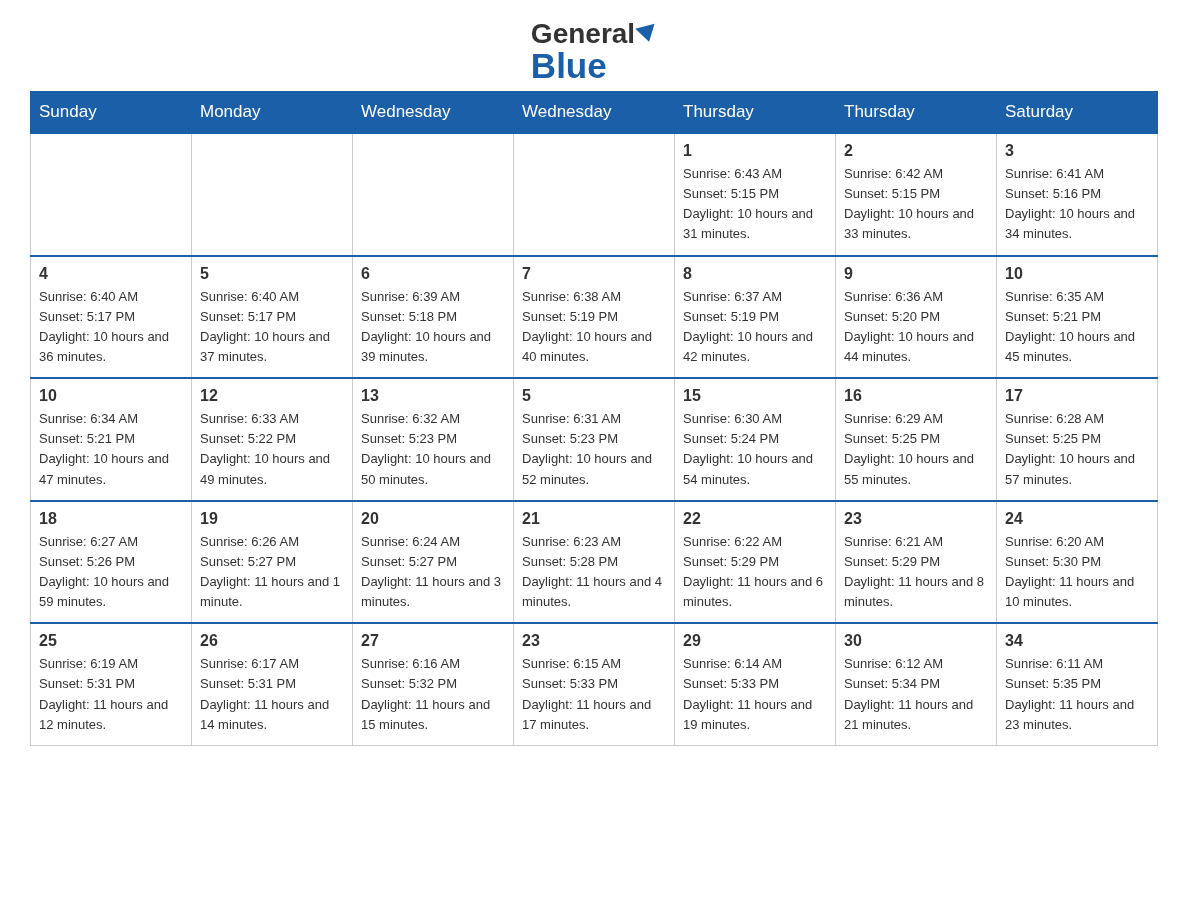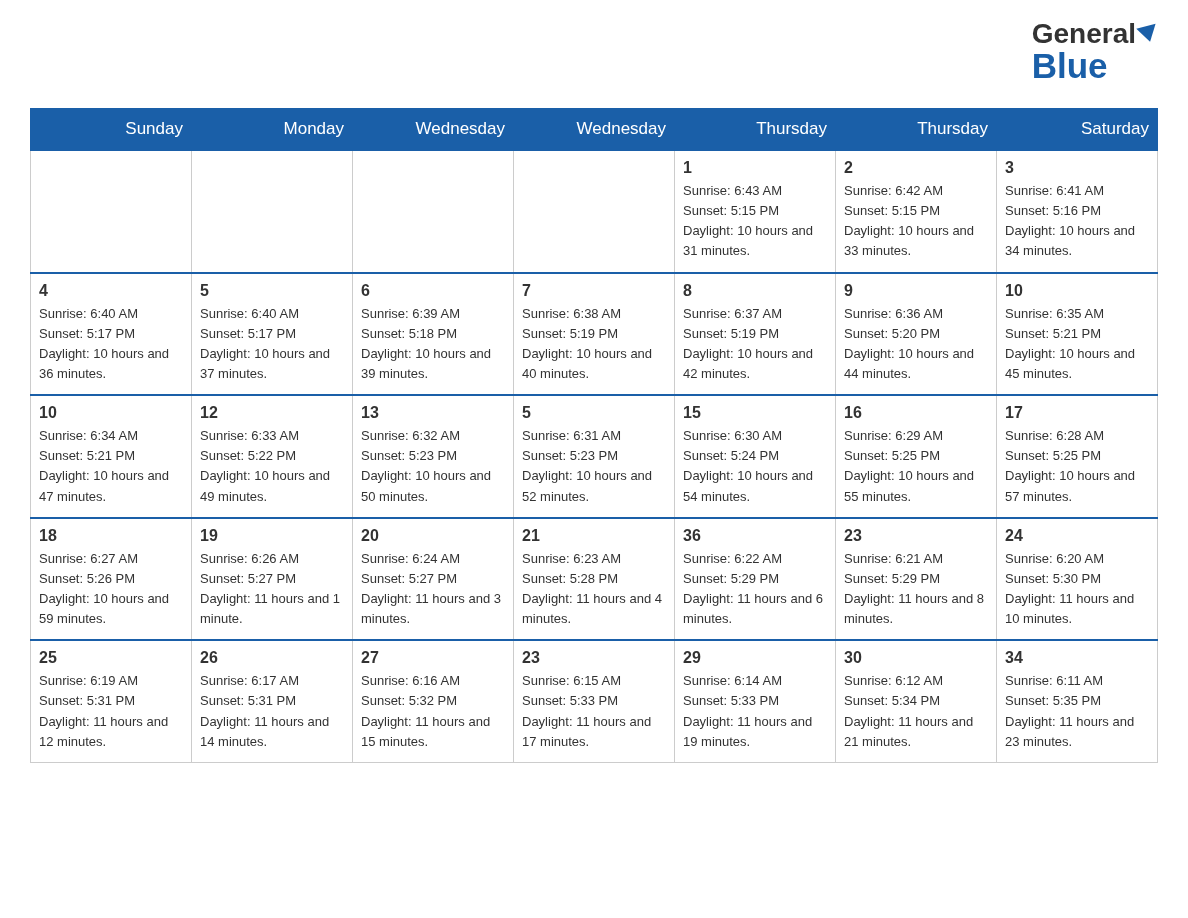--- a/index.html
+++ b/index.html
@@ -6,23 +6,23 @@
     body {
       font-family: Arial, sans-serif;
       background: #fff;
       color: #333;
       width: 1188px;
       min-height: 918px;
       padding: 20px 30px;
     }
     .header-area {
       display: flex;
-      justify-content: flex-end;
+      justify-content: center;
       align-items: flex-start;
-      margin-bottom: 25px;
+      margin-bottom: 8px;
       gap: 48px;
     }
     .logo {
       display: flex;
       flex-direction: column;
       align-items: flex-start;
     }
     .logo-general {
       font-size: 28px;
       font-weight: bold;
@@ -68,21 +68,21 @@
       width: 100%;
       border-collapse: collapse;
       margin-top: 8px;
     }
     .calendar th {
       background-color: #1a5fa8;
       color: #fff;
       font-size: 17px;
       font-weight: normal;
       padding: 10px 8px;
-      text-align: right;
+      text-align: left;
       border: 1px solid #1a5fa8;
     }
     .calendar td {
       vertical-align: top;
       border: 1px solid #ccc;
       padding: 8px 8px 10px 8px;
       width: 14.28%;
       font-size: 13px;
       color: #333;
     }
@@ -223,21 +223,21 @@
         </td>
         <td>
           <span class="day-number">20</span>
           <div class="day-info">Sunrise: 6:24 AM<br>Sunset: 5:27 PM<br>Daylight: 11 hours and 3 minutes.</div>
         </td>
         <td>
           <span class="day-number">21</span>
           <div class="day-info">Sunrise: 6:23 AM<br>Sunset: 5:28 PM<br>Daylight: 11 hours and 4 minutes.</div>
         </td>
         <td>
-          <span class="day-number">36</span>
+          <span class="day-number">22</span>
           <div class="day-info">Sunrise: 6:22 AM<br>Sunset: 5:29 PM<br>Daylight: 11 hours and 6 minutes.</div>
         </td>
         <td>
           <span class="day-number">23</span>
           <div class="day-info">Sunrise: 6:21 AM<br>Sunset: 5:29 PM<br>Daylight: 11 hours and 8 minutes.</div>
         </td>
         <td>
           <span class="day-number">24</span>
           <div class="day-info">Sunrise: 6:20 AM<br>Sunset: 5:30 PM<br>Daylight: 11 hours and 10 minutes.</div>
         </td>

